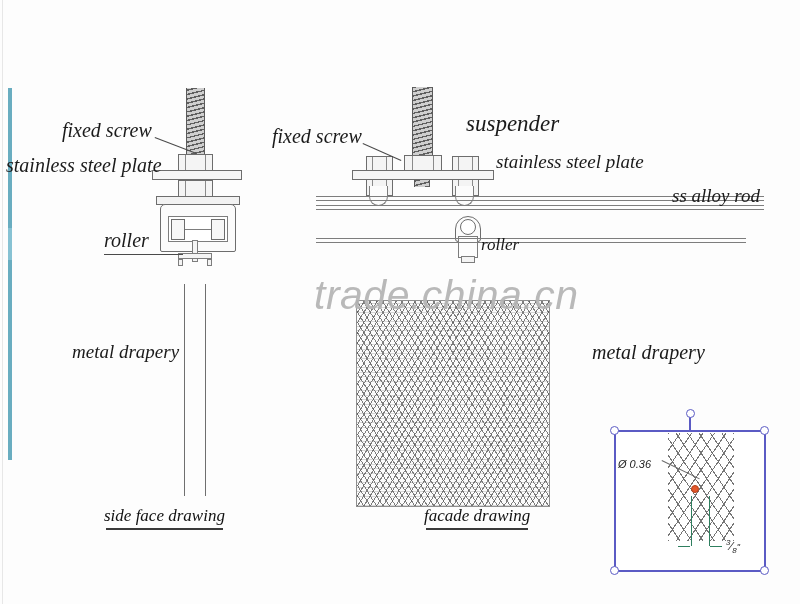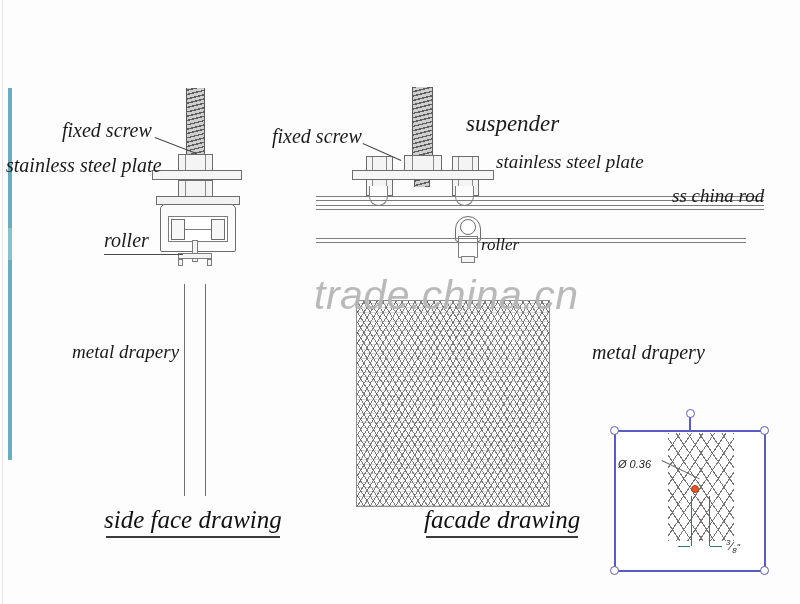--- a/index.html
+++ b/index.html
@@ -129,21 +129,21 @@
     font-size: 41px;
     letter-spacing: .5px;
     white-space: nowrap;
     opacity: .92;
   }
 
   
   .caption {
     position: absolute;
     color: #111;
-    font-size: 25px;
+    font-size: 17px;
     white-space: nowrap;
   }
   .caption::after {
     content: "";
     position: absolute;
     left: 2px; right: 2px;
     bottom: -4px;
     height: 2px;
     background: #3a3a3a;
   }
@@ -289,21 +289,21 @@
     <div class="mesh" style="left:356px; top:300px; width:192px; height:205px;"></div>
   </div>
 
   <div class="lbl u3" style="left:272px; top:126px; font-size:20px;">fixed screw</div>
   <div class="leader" style="left:363px; top:143px; width:42px; transform:rotate(24deg);"></div>
 
   <div class="lbl u2" style="left:466px; top:112px; font-size:23px;">suspender</div>
 
   <div class="lbl u3" style="left:496px; top:152px; font-size:19px;">stainless steel plate</div>
 
-  <div class="lbl u2" style="left:672px; top:186px; font-size:19px;">ss china rod</div>
+  <div class="lbl u2" style="left:672px; top:186px; font-size:19px;">ss alloy rod</div>
 
   <div class="lbl u2" style="left:481px; top:236px; font-size:17px;">roller</div>
 
   <div class="lbl u3" style="left:592px; top:342px; font-size:20px;">metal drapery</div>
 
   <div class="caption" style="left:424px; top:506px;">facade drawing</div>
 
   <div class="watermark" style="left:266px; top:272px;margin-left:48px;">trade.china.cn</div>
 
   <div class="sel-frame">

